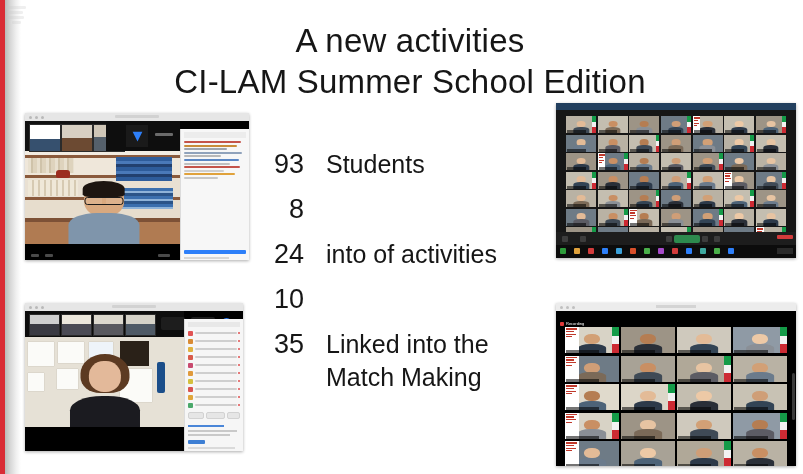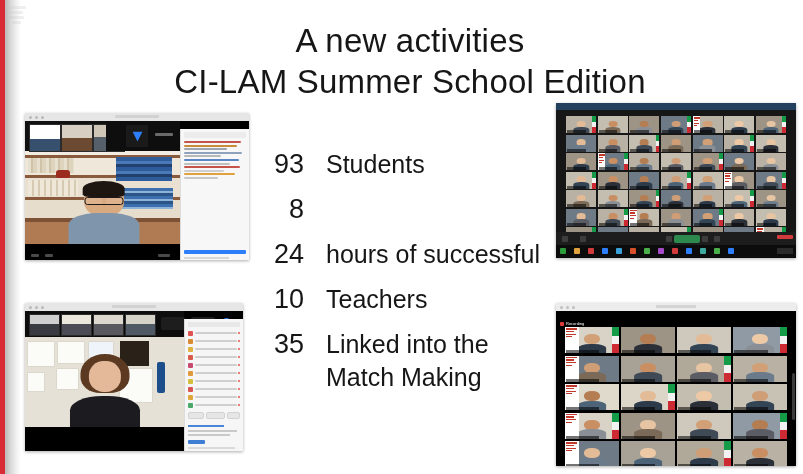--- a/index.html
+++ b/index.html
@@ -175,28 +175,25 @@
       <div class="stat-lbl">
         <span>Students</span>
       </div>
     </div>
     <div class="stat-row">
       <div class="stat-num">8</div>
     </div>
     <div class="stat-row">
       <div class="stat-num">24</div>
       <div class="stat-lbl">
-        <span>hours of successful</span>
+        <span>into of activities</span>
       </div>
     </div>
     <div class="stat-row">
       <div class="stat-num">10</div>
-      <div class="stat-lbl">
-        <span>Teachers</span>
-      </div>
     </div>
     <div class="stat-row">
       <div class="stat-num">35</div>
       <div class="stat-lbl">
         <span>Linked into the</span>
         <span>Match Making</span>
       </div>
     </div>
   </div>
 

